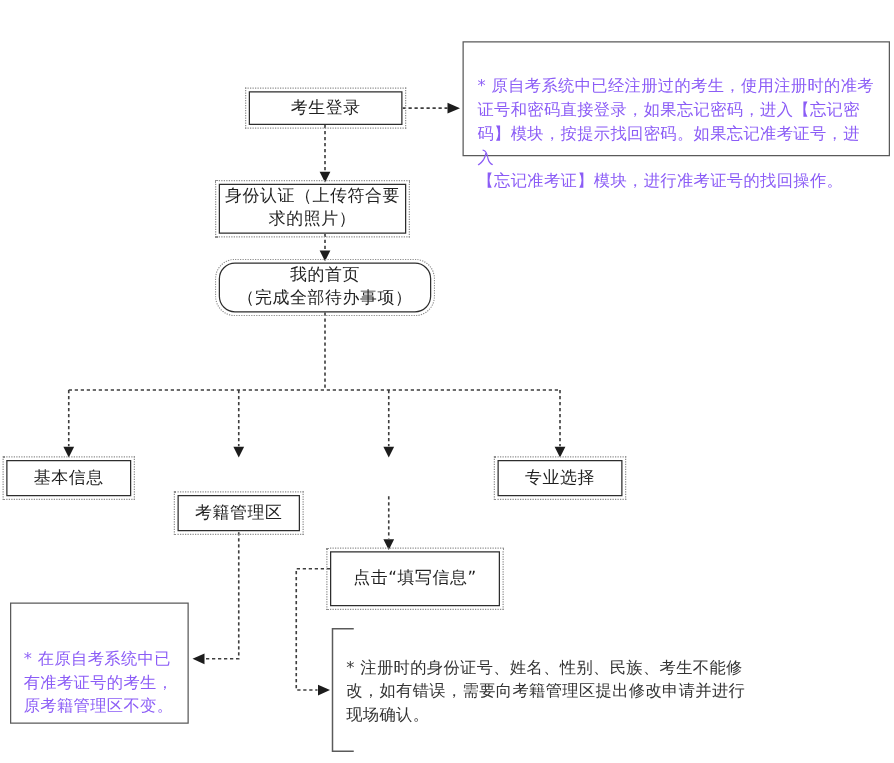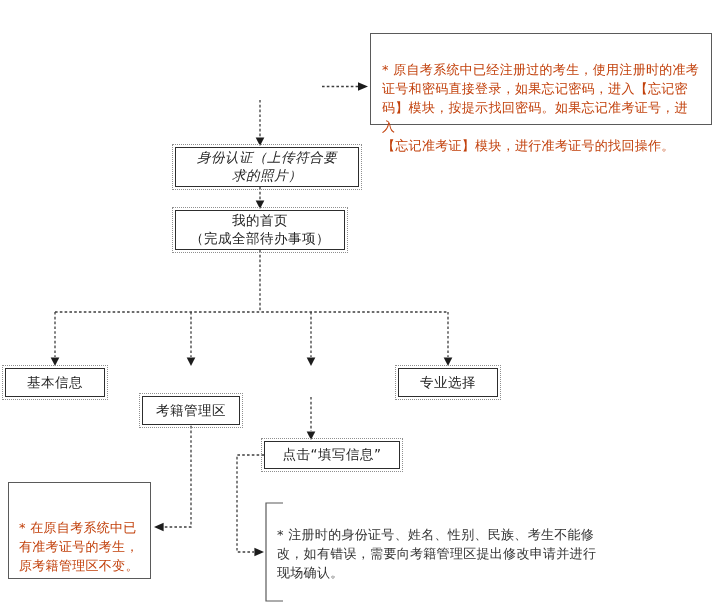--- a/index.html
+++ b/index.html
@@ -10,21 +10,21 @@
   .stage svg { position:absolute; left:0; top:0; }
   .fbox {
     position:absolute; box-sizing:border-box; background:#ffffff;
     border:1.5px solid #2d2d2d; outline:1px dotted #8f8f8f; outline-offset:2.5px;
     display:flex; align-items:center; justify-content:center; text-align:center;
     font-size:13.5px; line-height:1.32; color:#1f1f1f; white-space:pre-line;
     letter-spacing:0.5px;
   }
   .note {
     position:absolute; box-sizing:border-box; border:1px solid #5a5a5a;
-    font-size:13px; line-height:19px; color:#c2410c; white-space:pre-line;
+    font-size:13px; line-height:19px; color:#8b5cf6; white-space:pre-line;
     letter-spacing:0.3px;
   }
   .note-open { position:absolute; box-sizing:border-box; font-size:13px;
     line-height:19px; color:#333333; white-space:pre-line; letter-spacing:0.3px; }
   .note-open p { margin:0; }
   .conn { fill:none; stroke:#3e3e3e; stroke-width:1.3; stroke-dasharray:2.6 2.2; }
   .bracket { fill:none; stroke:#5a5a5a; stroke-width:1.2; }
   .ah { fill:#1c1c1c; stroke:none; }
 </style>
 </head>
@@ -73,45 +73,48 @@
     </g>
 
     <g>
       <path class="conn" d="M264,455 L237,455 L237,552 L254,552"></path>
       <polygon class="ah" points="264,552 254.4,547.7 254.4,556.3"></polygon>
     </g>
 
     <path class="bracket" d="M283,503 L266,503 L266,601 L283,601"></path>
   </svg>
 
+  <div class="fbox" style="left:199px; top:73px; width:123px; height:27px;">
+    <span>考生登录</span>
+  </div>
 
-  <div class="fbox" style="left:175px; top:147px; width:184px; height:40px;font-style:italic;">
+  <div class="fbox" style="left:175px; top:147px; width:150px; height:40px;">
     <span>身份认证（上传符合要
 求的照片）</span>
   </div>
 
-  <div class="fbox" style="left:175px; top:210px; width:170px; height:40px;">
+  <div class="fbox" style="left:175px; top:210px; width:170px; height:40px;border-radius:13px;">
     <span>我的首页
 （完成全部待办事项）</span>
   </div>
 
   <div class="fbox" style="left:5px; top:368px; width:100px; height:29px;">
     <span>基本信息</span>
   </div>
 
   <div class="fbox" style="left:142px; top:368px; width:98px; height:29px;margin-top:28px;">
     <span>考籍管理区</span>
   </div>
 
 
   <div class="fbox" style="left:398px; top:368px; width:100px; height:29px;">
     <span>专业选择</span>
   </div>
 
-  <div class="fbox" style="left:264px; top:441px; width:136px; height:28px;align-items:center;">
+  <div class="fbox" style="left:264px; top:441px; width:136px; height:44px;align-items:center;">
     <span>点击“填写信息”</span>
   </div>
 
   <div class="note" style="left:370px; top:33px; width:342px; height:92px; padding:7px 11px;">
     <span>* 原自考系统中已经注册过的考生，使用注册时的准考
 证号和密码直接登录，如果忘记密码，进入【忘记密
 码】模块，按提示找回密码。如果忘记准考证号，进入
 【忘记准考证】模块，进行准考证号的找回操作。</span>
   </div>
 

